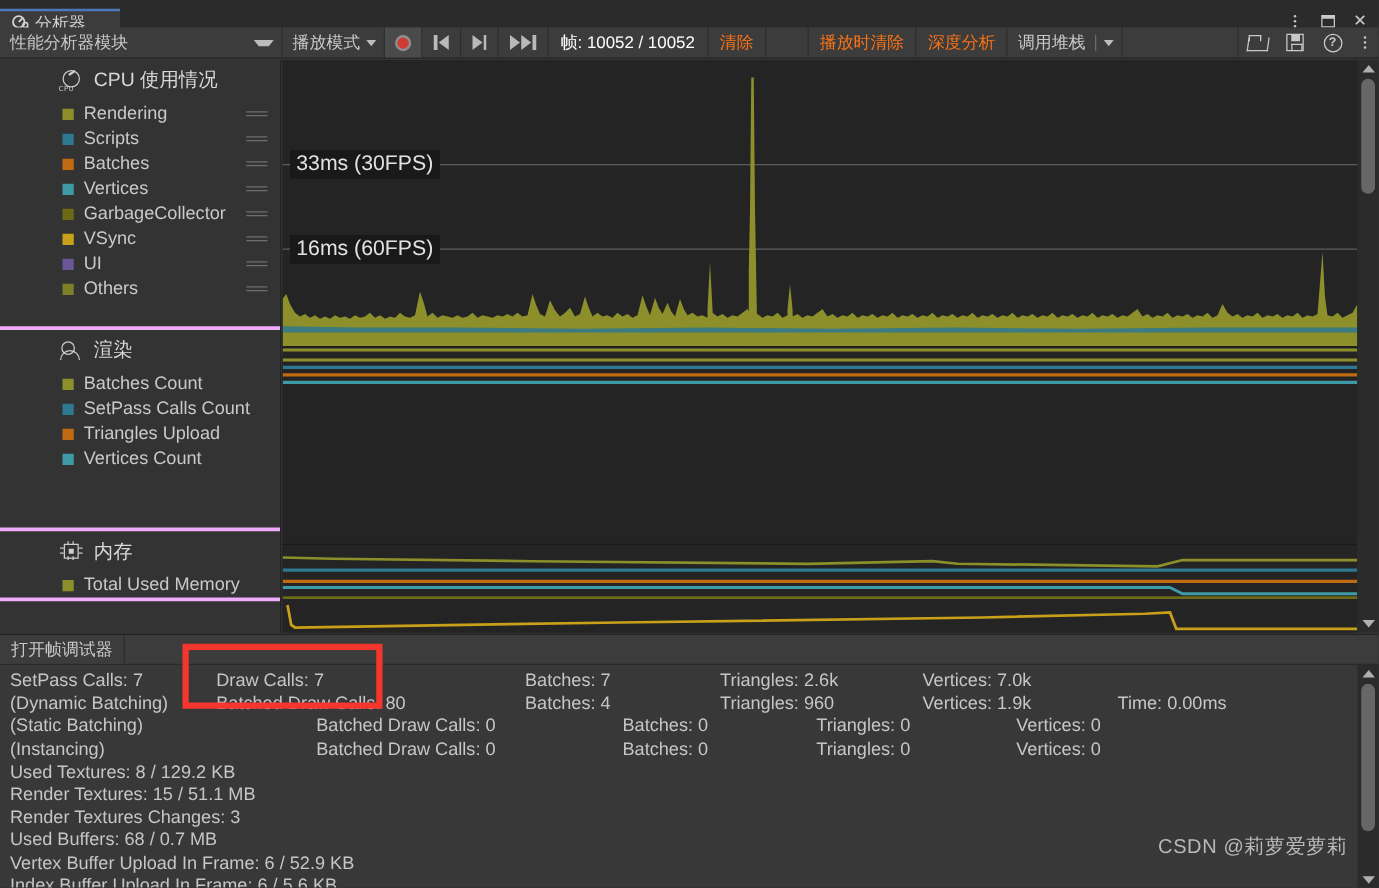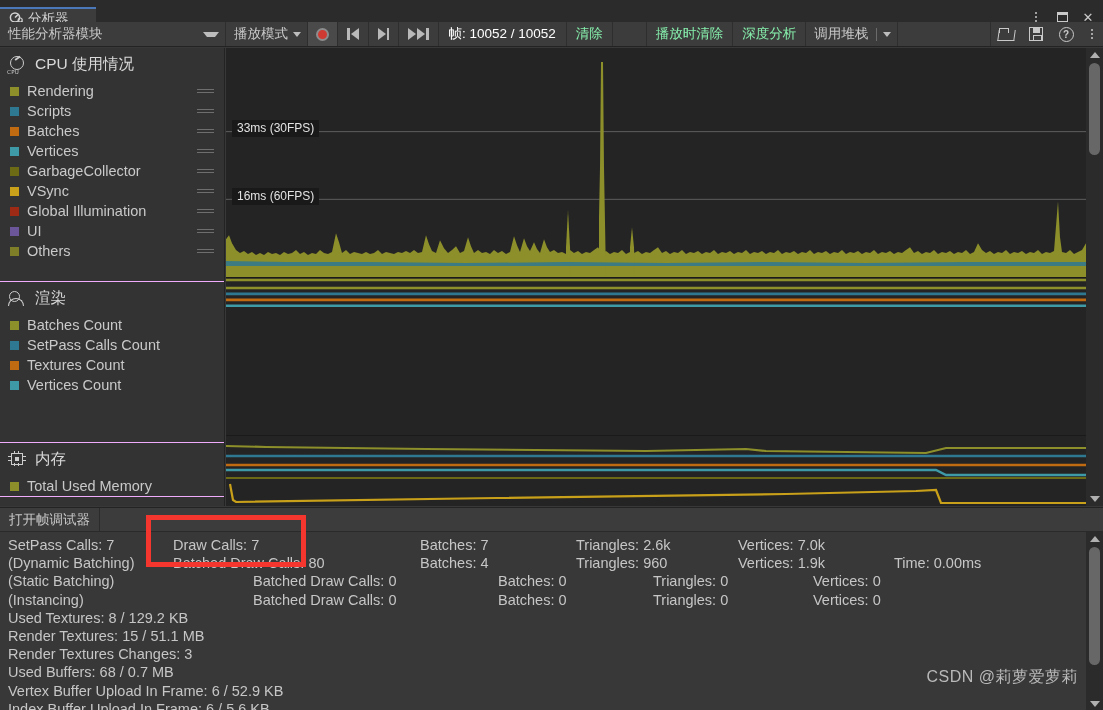--- a/index.html
+++ b/index.html
@@ -52,21 +52,21 @@
   }
   .tb-drop.wide { width: 226px; }
   .caret {
     width: 0; height: 0; margin-left: auto; padding-left: 8px;
     border-left: 4px solid transparent; border-right: 4px solid transparent;
     border-top: 5px solid #bdbdbd;
   }
   .caret.inline { margin-left: 5px; padding-left: 0; }
   .tb-btn {
     display: flex; align-items: center; justify-content: center;
-    height: 100%; padding: 0 9px; color: #86efac;
+    height: 100%; padding: 0 9px; color: #f97316;
     border-right: 1px solid #2e2e2e;
   }
   .tb-btn.rec { background: #4a4a4a; padding: 0 8px; }
   .rec-dot {
     width: 13px; height: 13px; border-radius: 50%;
     background: #cf3a33; border: 2px solid #8d8d8d;
   }
   .nav-ico { display: flex; align-items: center; gap: 1px; color: #a9a9a9; }
   .bar-v { width: 2.5px; height: 12px; background: #b9b9b9; display: block; }
   .tri-l { width:0;height:0;border-top:6px solid transparent;border-bottom:6px solid transparent;border-right:8px solid #b9b9b9; }
@@ -85,21 +85,21 @@
   .ico-save::after{ content:""; position:absolute; left:2.5px; bottom:0; width:7px; height:4.5px; border:1.3px solid #c9c9c9; border-bottom:none;}
   .ico-help { width:15px; height:15px; border-radius:50%; border:1.5px solid #c9c9c9;
      display:flex; align-items:center; justify-content:center; font-size:10px; font-weight:bold; color:#c9c9c9; }
 
   
   .sidebar {
     position: absolute; left: 0; top: 48px; width: 225px; height: 458px;
     background: #333333; border-right: 1px solid #232323;
     overflow: hidden;
   }
-  .module-group { border-bottom: 1px solid #f0abfc; }
+  .module-group { border-bottom: 3px solid #f0abfc; padding-left: 40px; }
   .grp-head {
     display: flex; align-items: center; gap: 7px;
     padding: 6px 0 6px 8px; color: #d4d4d4; font-size: 15px;
   }
   .grp-title { font-size: 15.5px; color: #d8d8d8; }
   .mod-row {
     display: flex; align-items: center; height: 20px; padding-left: 10px;
     font-size: 14.5px; color: #c9c9c9;
   }
   .swatch { width: 9px; height: 9px; margin-right: 8px; flex: none; }
@@ -127,21 +127,21 @@
   
   .charts { position: absolute; left: 226px; top: 48px; width: 860px; height: 458px; background: #212121; }
   .chart {
     position: relative; width: 100%; background: #242424;
     border-bottom: 1px solid #1a1a1a; overflow: hidden;
   }
   .chart svg { display:block; width: 100%; height: 100%; }
   .gridline { stroke: #8d8d8d; stroke-width: 1; opacity: .55; }
   .axis-tag {
     position: absolute; left: 6px; background: #191919; color: #e2e2e2;
-    font-size: 12px; padding: 1px 5px 2px 5px; white-space: nowrap;
+    font-size: 17px; padding: 1px 5px 2px 5px; white-space: nowrap;
   }
 
   
   .vscroll {
     position: absolute; background: #2b2b2b; width: 17px;
     display: flex; flex-direction: column; align-items: center;
   }
   .vscroll .arrow-up, .vscroll .arrow-dn { width: 100%; height: 14px; display:flex; align-items:center; justify-content:center; }
   .ar-up{ width:0;height:0;border-left:5px solid transparent;border-right:5px solid transparent;border-bottom:6px solid #b0b0b0; }
   .ar-dn{ width:0;height:0;border-left:5px solid transparent;border-right:5px solid transparent;border-top:6px solid #b0b0b0; }
@@ -317,28 +317,20 @@
       </div>
       <div class="mod-row">
         <span class="swatch" style="background:#c9a019"></span>
         <span class="mod-label">VSync</span>
         <span class="drag-handle">
             <i></i>
             <i></i>
           </span>
       </div>
       <div class="mod-row">
-        <span class="swatch" style="background:#9c2a14"></span>
-        <span class="mod-label">Global Illumination</span>
-        <span class="drag-handle">
-            <i></i>
-            <i></i>
-          </span>
-      </div>
-      <div class="mod-row">
         <span class="swatch" style="background:#6b5699"></span>
         <span class="mod-label">UI</span>
         <span class="drag-handle">
             <i></i>
             <i></i>
           </span>
       </div>
       <div class="mod-row" style="margin-bottom:20px">
         <span class="swatch" style="background:#7d7e27"></span>
         <span class="mod-label">Others</span>
@@ -357,21 +349,21 @@
       <div class="mod-row">
         <span class="swatch" style="background:#8c8f2a"></span>
         <span class="mod-label">Batches Count</span>
       </div>
       <div class="mod-row">
         <span class="swatch" style="background:#2e7891"></span>
         <span class="mod-label">SetPass Calls Count</span>
       </div>
       <div class="mod-row">
         <span class="swatch" style="background:#c06a12"></span>
-        <span class="mod-label">Textures Count</span>
+        <span class="mod-label">Triangles Upload</span>
       </div>
       <div class="mod-row">
         <span class="swatch" style="background:#3e9aa6"></span>
         <span class="mod-label">Vertices Count</span>
       </div>
     </div>
 
     <div class="module-group">
       <div class="grp-head">
         <span class="gico gico-mem">

